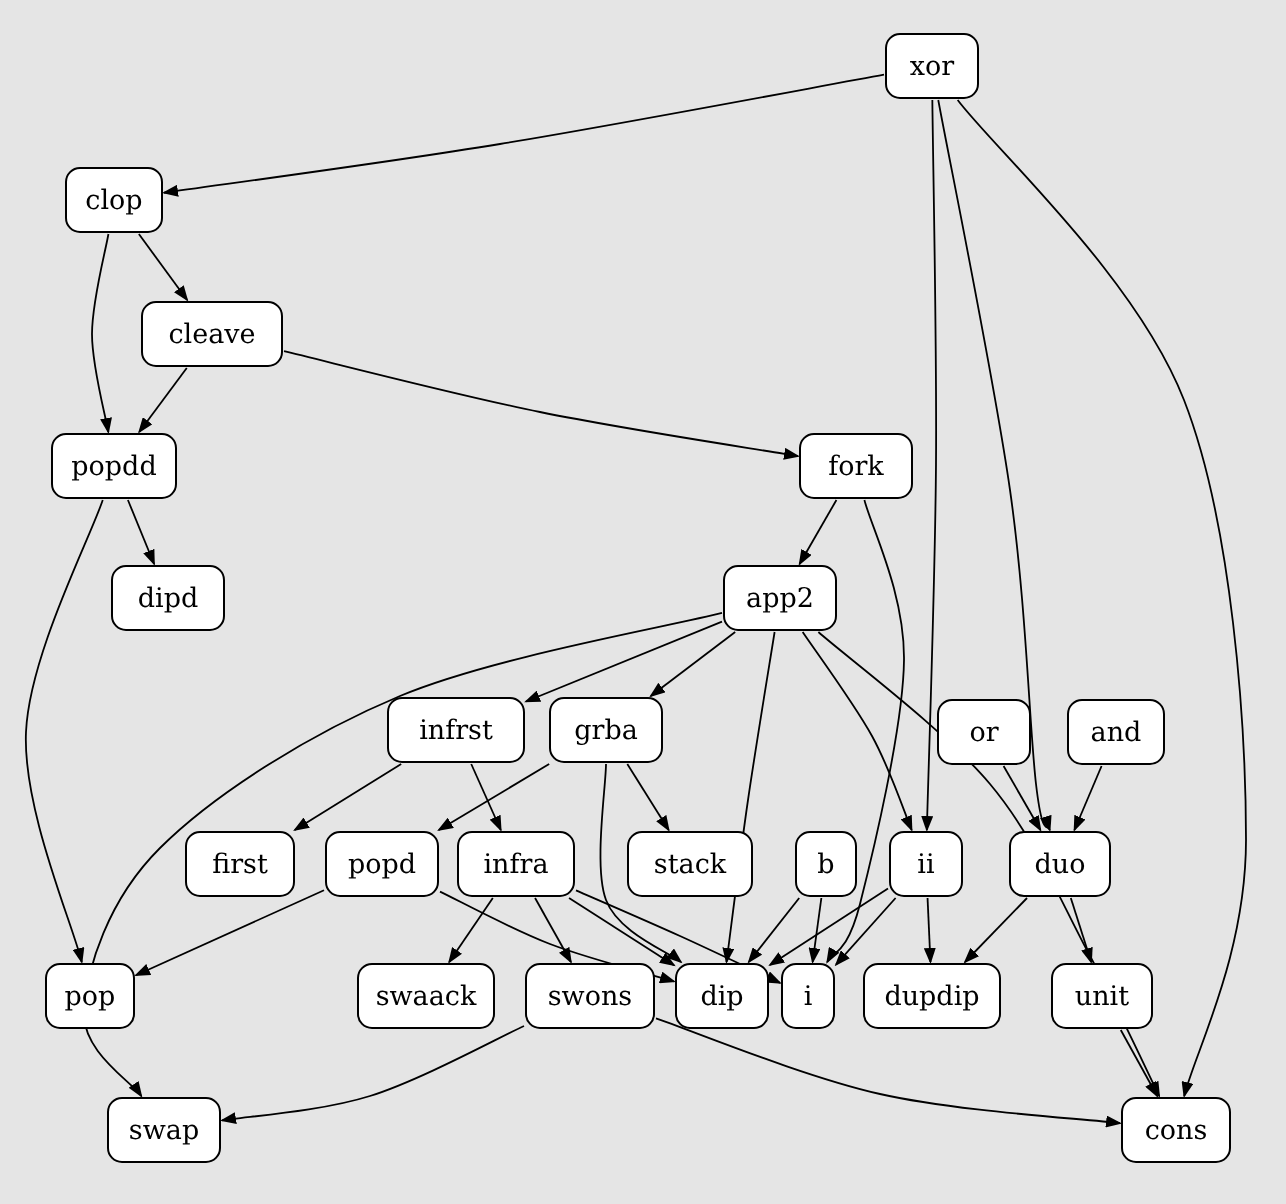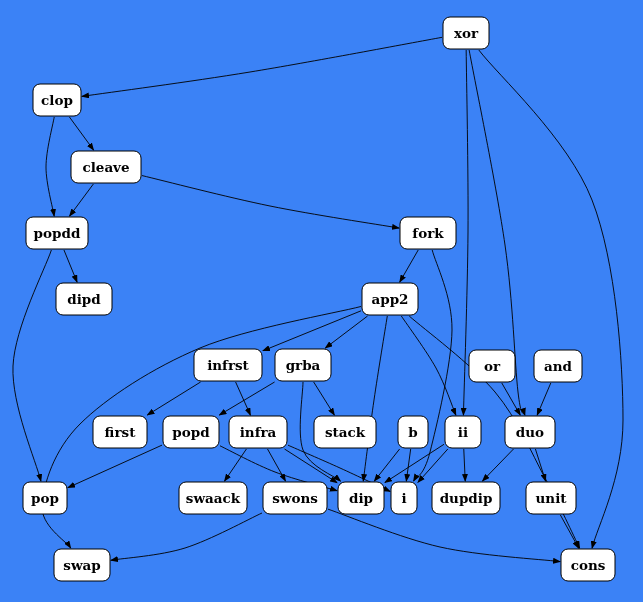--- a/index.html
+++ b/index.html
@@ -5,23 +5,22 @@
   html,body{
     margin:0;
     padding:0;
     background:#ffffff;
     font-family:"DejaVu Serif","Liberation Serif",serif;
   }
   .canvas{
     position:relative;
     width:643px;
     height:602px;
-    background:#3b82f6;
+    background:#e5e5e5;
     overflow:hidden;
-    font-weight:bold;
   }
   svg{display:block}
   .node rect{
     fill:#ffffff;
     stroke:#000000;
     stroke-width:1;
   }
   .node text{
     fill:#000000;
     font-family:"DejaVu Serif","Liberation Serif",serif;

